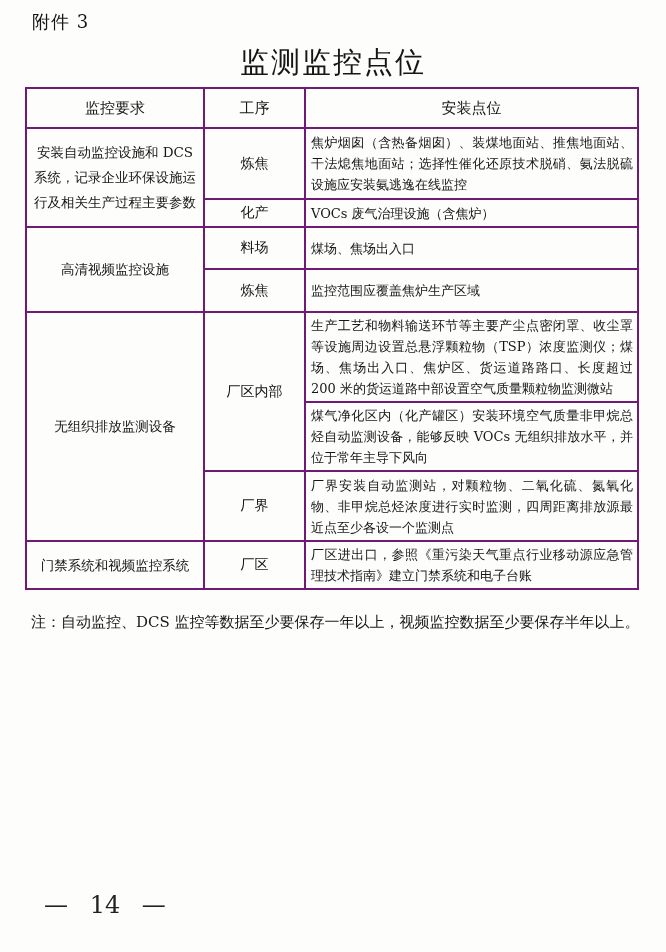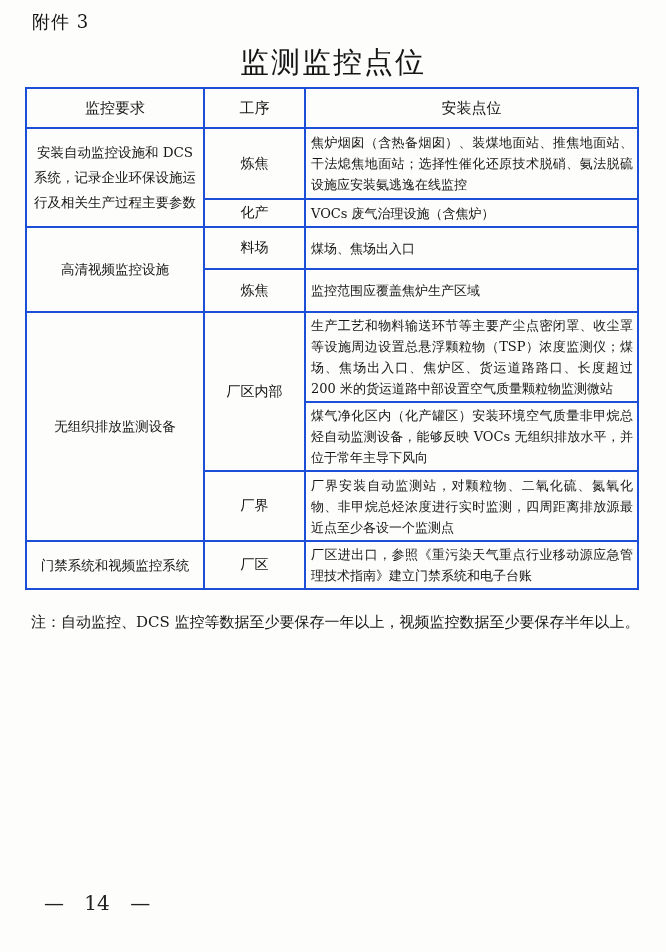--- a/index.html
+++ b/index.html
@@ -32,21 +32,21 @@
   }
   table.points {
     position: absolute;
     left: 25px;
     top: 87px;
     width: 612px;
     border-collapse: collapse;
     table-layout: fixed;
   }
   .points th, .points td {
-    border: 2px solid #1d4ed8;
+    border: 2px solid #701a75;
     font-weight: normal;
     overflow: hidden;
   }
   .points th {
     text-align: center;
     vertical-align: middle;
     font-size: 15px;
     padding: 2px;
   }
   td.col-req {
@@ -74,21 +74,21 @@
     left: 31px;
     top: 611px;
     width: 612px;
     font-size: 15px;
     line-height: 22px;
   }
   .page-number {
     position: absolute;
     left: 44px;
     top: 891px;
-    font-size: 20px;
+    font-size: 24px;
     word-spacing: 14px;
     color: #222;
   }
 </style>
 </head>
 <body>
 
 <div class="page">
 
   <div class="attachment-label">附件 3</div>

